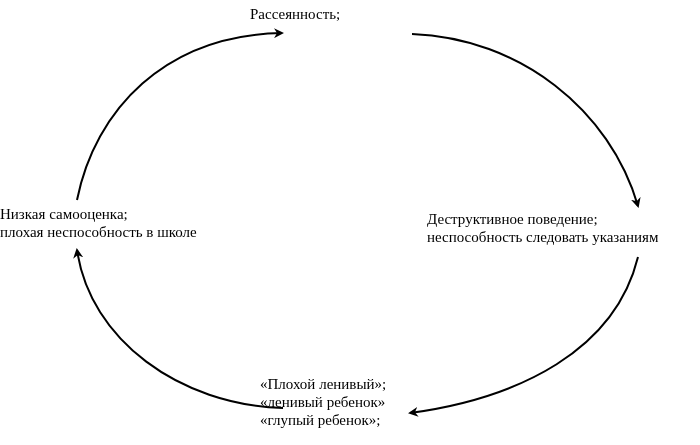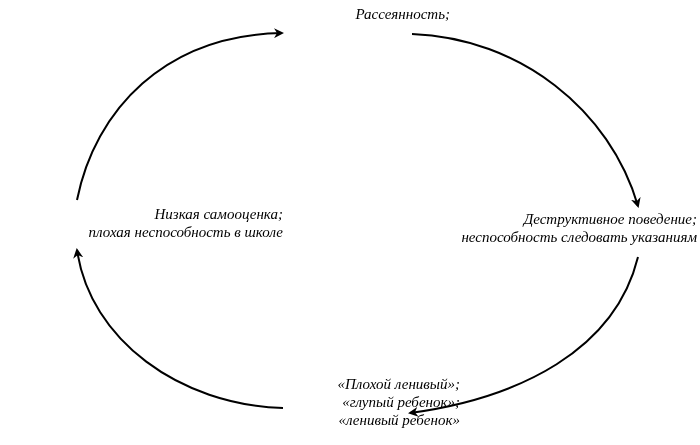--- a/index.html
+++ b/index.html
@@ -1,25 +1,25 @@
 <!DOCTYPE html>
 <html><head>
 <meta charset="utf-8">
 <style>
   html, body { margin: 0; padding: 0; background: #ffffff; }
   body { width: 700px; height: 445px; position: relative; overflow: hidden;
          font-family: "Liberation Serif", "DejaVu Serif", serif; color: #000; }
   .diagram { position: absolute; left: 0; top: 0; width: 700px; height: 445px; }
   .diagram svg { position: absolute; left: 0; top: 0; }
-  .node { position: absolute; font-style: italic; font-size: 15px; line-height: 18px;
-          text-align: right; white-space: nowrap; }
+  .node { position: absolute; font-size: 15px; line-height: 18px;
+          text-align: left; white-space: nowrap; }
   .node span { display: block; }
   #node-top { left: 250px; top: 5px; width: 200px; }
   #node-right { left: 427px; top: 210px; width: 270px; }
-  #node-left { left: 0px; top: 205px; width: 240px; padding-left: 43px; }
+  #node-left { left: 0px; top: 205px; width: 240px; }
   #node-bottom { left: 260px; top: 375px; width: 200px; }
 </style>
 </head>
 <body>
 
 <div class="diagram">
   <svg width="700" height="445" viewBox="0 0 700 445">
     <defs>
       <marker id="arrowhead" markerWidth="10" markerHeight="10" refX="8" refY="5" orient="auto" markerUnits="userSpaceOnUse">
         <path d="M0,0 L10,5 L0,10 L3,5 Z" fill="#000"></path>
@@ -39,21 +39,21 @@
     <span>Рассеянность;</span>
   </div>
 
   <div class="node" id="node-right">
     <span>Деструктивное поведение;</span>
     <span>неспособность следовать указаниям</span>
   </div>
 
   <div class="node" id="node-bottom">
     <span>«Плохой ленивый»;</span>
+    <span>«ленивый ребенок»</span>
     <span>«глупый ребенок»;</span>
-    <span>«ленивый ребенок»</span>
   </div>
 
   <div class="node" id="node-left">
     <span>Низкая самооценка;</span>
     <span>плохая неспособность в школе</span>
   </div>
 </div>
 
 </body></html>

